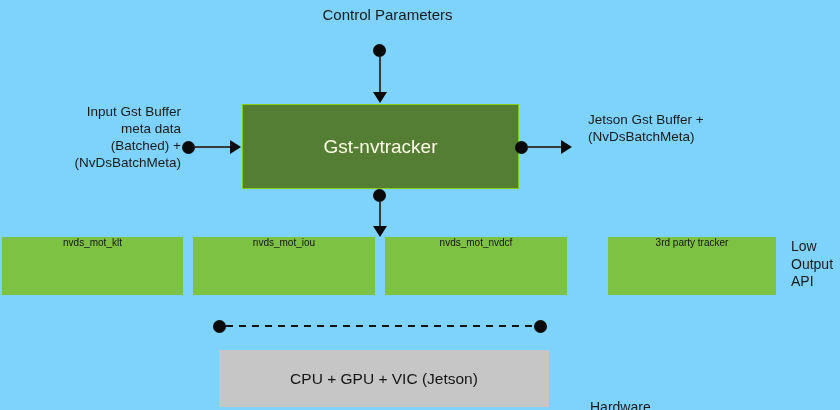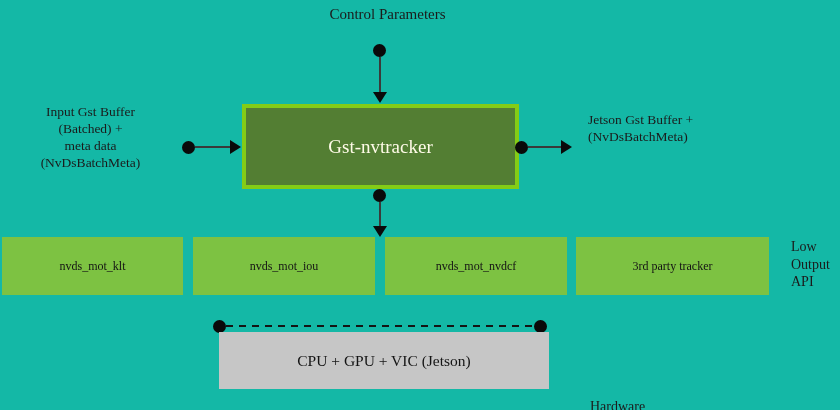--- a/index.html
+++ b/index.html
@@ -1,47 +1,47 @@
 <!DOCTYPE html>
 <html style="--dark-green: #537e33; --light-green: #7dc242; --gray: #c6c6c6; --line: #3a3a3a; --box-text-light: #fffbe8;"><head>
 <meta charset="utf-8">
 <style>
   html,body{margin:0;padding:0;background:#ffffff;}
   .canvas{
-    position:relative;width:840px;height:410px;background:#14b8a6;overflow:hidden;
-    font-family:Liberation Serif, serif;color:#1b1b1b;
+    position:relative;width:840px;height:410px;background:#7dd3fc;overflow:hidden;
+    font-family:Liberation Sans, sans-serif;color:#1b1b1b;
   }
   .abs{position:absolute;}
 
   
   .title{left:280px;top:6px;width:215px;text-align:center;font-size:15px;font-weight:400;}
   .side-label{font-size:13.5px;line-height:17px;}
-  .input-label{left:0;top:103px;width:181px;text-align:center;}
+  .input-label{left:0;top:103px;width:181px;text-align:right;}
   .output-label{left:588px;top:111px;width:200px;text-align:left;}
   .low-level-api{left:791px;top:238px;font-size:14px;line-height:17.5px;}
   .hardware-label{left:590px;top:369px;font-size:14px;margin-top:30px;}
 
   
   .plugin-box{
     left:242px;top:104px;width:277px;height:85px;
-    background:var(--dark-green);border:4px solid #84cc16;box-sizing:border-box;
+    background:var(--dark-green);border:1px solid #84cc16;box-sizing:border-box;
     display:flex;align-items:center;justify-content:center;
     color:var(--box-text-light);font-size:19px;
   }
   .tracker-box{
     top:237px;height:58px;background:var(--light-green);
-    display:flex;align-items:center;justify-content:center;
-    font-size:12px;color:#141414;box-sizing:border-box;
+    display:flex;justify-content:center;
+    font-size:10px;color:#141414;box-sizing:border-box;
   }
   .tb0{left:2px;width:181px;}
   .tb1{left:193px;width:182px;}
   .tb2{left:385px;width:182px;}
-  .tb3{left:576px;width:193px;}
+  .tb3{left:608px;width:168px;}
   .hw-box{
-    left:219px;top:332px;width:330px;height:57px;background:var(--gray);
+    left:219px;top:350px;width:330px;height:57px;background:var(--gray);
     display:flex;align-items:center;justify-content:center;
     font-size:15.5px;color:#141414;
   }
 
   
   .dot{width:13px;height:13px;border-radius:50%;background:#0a0a0a;}
   .hline{height:2px;background:var(--line);}
   .vline{width:2px;background:var(--line);}
   .arrow-down{width:0;height:0;border-left:7px solid transparent;border-right:7px solid transparent;border-top:11px solid #0a0a0a;}
   .arrow-right{width:0;height:0;border-top:7px solid transparent;border-bottom:7px solid transparent;border-left:11px solid #0a0a0a;}
@@ -53,22 +53,22 @@
 <div class="canvas">
 
   <div class="abs title">Control Parameters</div>
 
   <div class="abs dot" style="left:373px;top:44px;"></div>
   <div class="abs vline" style="left:379px;top:57px;height:39px;"></div>
   <div class="abs arrow-down" style="left:373px;top:92px;"></div>
 
   <div class="abs side-label input-label">
     <div>Input Gst Buffer</div>
+    <div>meta data</div>
     <div>(Batched) +</div>
-    <div>meta data</div>
     <div>(NvDsBatchMeta)</div>
   </div>
 
   <div class="abs dot" style="left:182px;top:141px;"></div>
   <div class="abs hline" style="left:195px;top:146px;width:35px;"></div>
   <div class="abs arrow-right" style="left:230px;top:140px;"></div>
 
   <div class="abs plugin-box">
     <span>Gst-nvtracker</span>
   </div>

